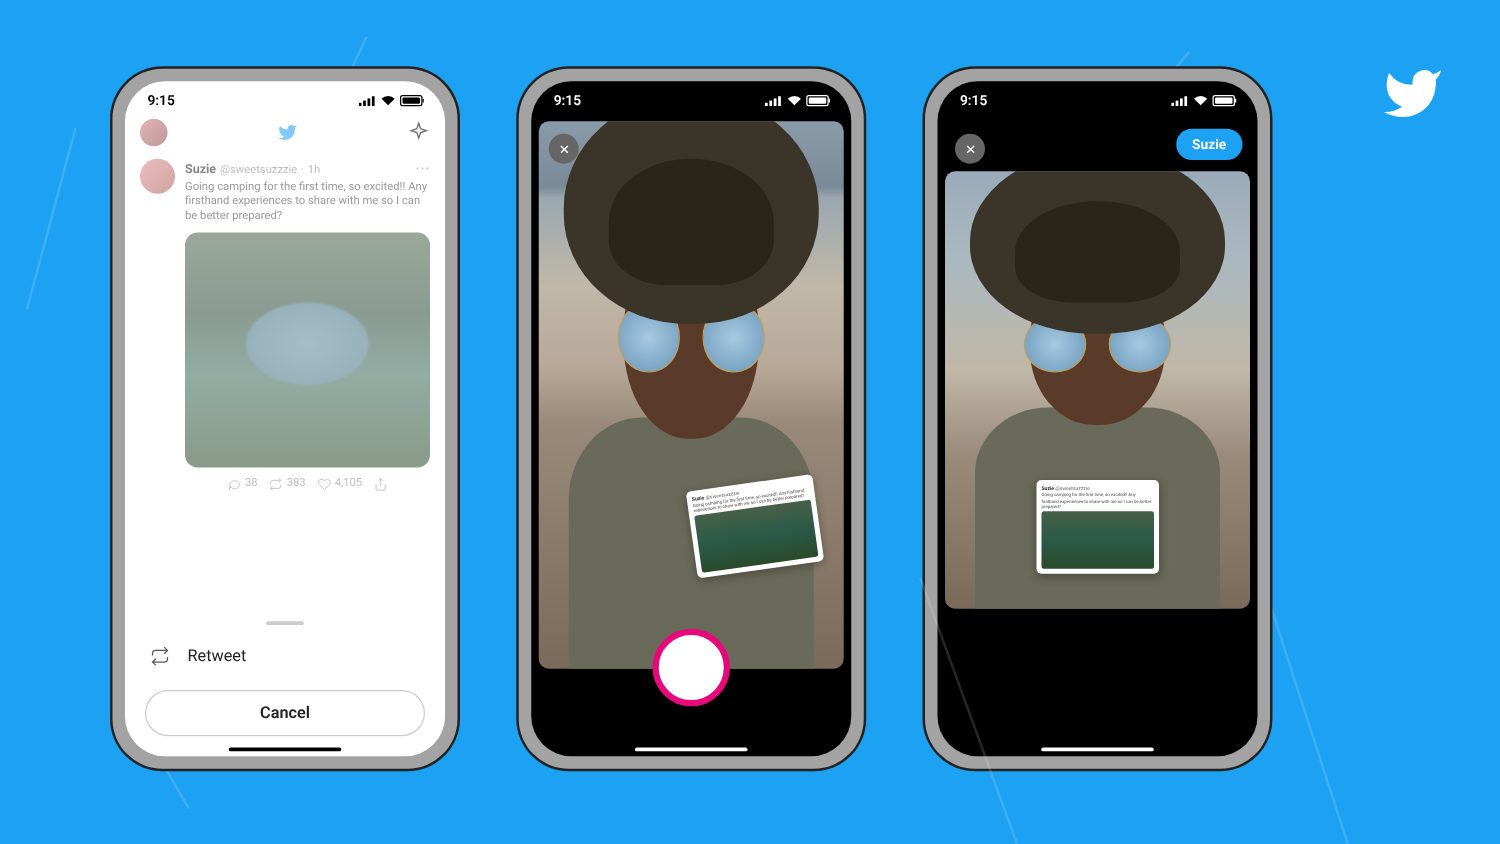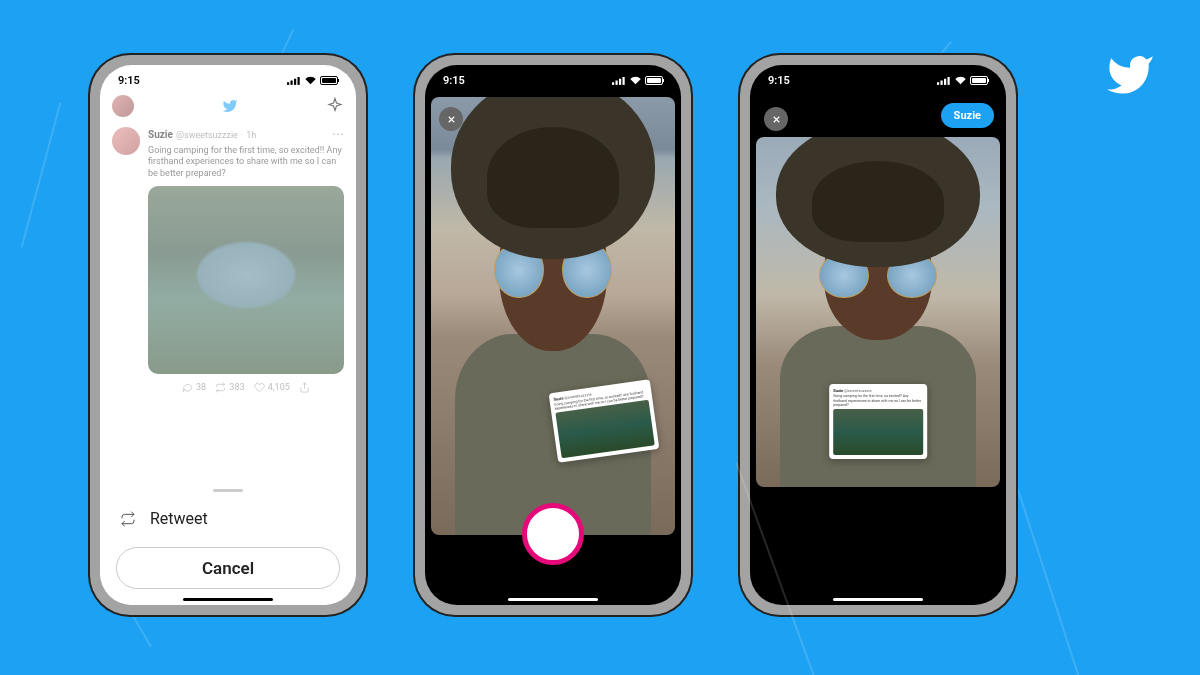--- a/index.html
+++ b/index.html
@@ -37,23 +37,23 @@
 .tweet-name{font-weight:700;color:#222;font-size:10px}
 .tweet-handle{color:#888;font-size:9px}
 .tweet-more{color:#888;font-size:12px}
 .tweet-img{margin:6px 0 0 0;height:188px;border-radius:10px;background:linear-gradient(180deg,#486048 0%,#2a4a3a 35%,#3a6a5a 60%,#2a4a2a 100%);position:relative;overflow:hidden}
 .tweet-img::before{content:"";position:absolute;top:30%;left:25%;width:50%;height:35%;background:radial-gradient(ellipse,#5a8a9a,#3a6a7a);border-radius:50%;filter:blur(1px)}
 .tweet-actions{display:flex;justify-content:space-between;padding:8px 34px 0;color:#888;font-size:9px}
 .ta{display:flex;gap:3px;align-items:flex-end}
 .ta svg{width:11px;height:11px;fill:none;stroke:#888;stroke-width:1.5}
 .sheet{position:absolute;bottom:0;left:0;right:0;background:#fff;border-radius:14px 14px 32px 32px;padding:8px 0 16px;z-index:5}
 .grab{width:30px;height:3px;background:#ccc;border-radius:2px;margin:0 auto 6px}
-.sheet-item{display:flex;align-items:center;gap:14px;padding:11px 20px;font-size:16px;color:#222}
+.sheet-item{display:flex;align-items:center;gap:14px;padding:11px 20px;font-size:13px;color:#222}
 .sheet-item svg{width:16px;height:16px;fill:none;stroke:#555;stroke-width:1.5}
-.cancel-btn{margin:8px 16px 0;border:1px solid #ccc;border-radius:22px;text-align:center;padding:10px;font-size:17px;font-weight:600;color:#222}
+.cancel-btn{margin:8px 16px 0;border:1px solid #ccc;border-radius:22px;text-align:center;padding:10px;font-size:13px;font-weight:600;color:#222}
 .home-ind{position:absolute;bottom:4px;left:50%;transform:translateX(-50%);width:90px;height:3px;background:#000;border-radius:2px;z-index:10}
 .phone2 .home-ind,.phone3 .home-ind{background:#fff}
 
 .camera-view{position:absolute;top:32px;left:6px;right:6px;bottom:70px;border-radius:8px;overflow:hidden;background:linear-gradient(180deg,#8a9aa8 0%,#7a8a98 12%,#9aa8b0 14%,#c0b8a8 30%,#b8a898 45%,#9a8a7a 55%,#7a6a5a 100%)}
 .person{position:absolute;top:0;left:0;right:0;bottom:0}
 .hat{position:absolute;top:-5%;left:8%;width:84%;height:42%;background:#3a3528;border-radius:50% 50% 48% 48%}
 .hat::after{content:"";position:absolute;top:28%;left:18%;width:64%;height:55%;background:#2a2518;border-radius:50% 50% 35% 35%}
 .face{position:absolute;top:22%;left:28%;width:44%;height:36%;background:#5a3a28;border-radius:45% 45% 48% 48%}
 .glasses{position:absolute;top:33%;left:26%;width:48%;height:13%}
 .lens{position:absolute;width:42%;height:100%;border-radius:50%;background:radial-gradient(circle,#a8c8e0,#6898b8);border:1px solid #c0a060}

